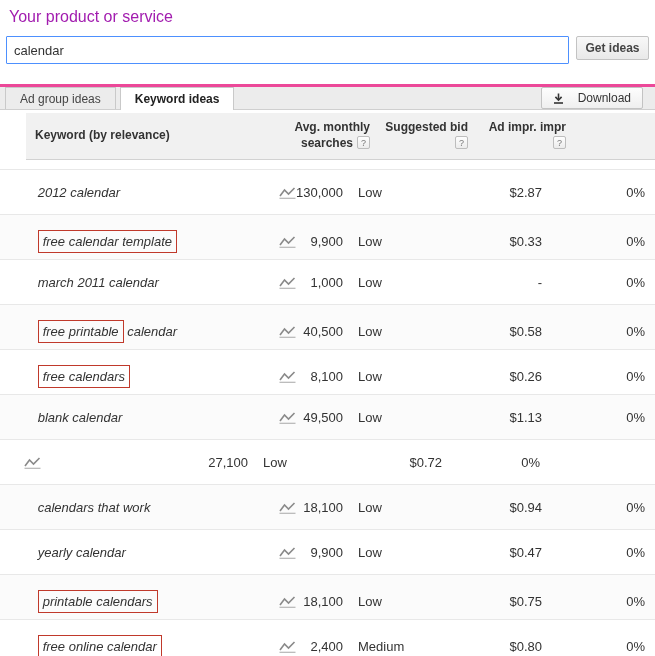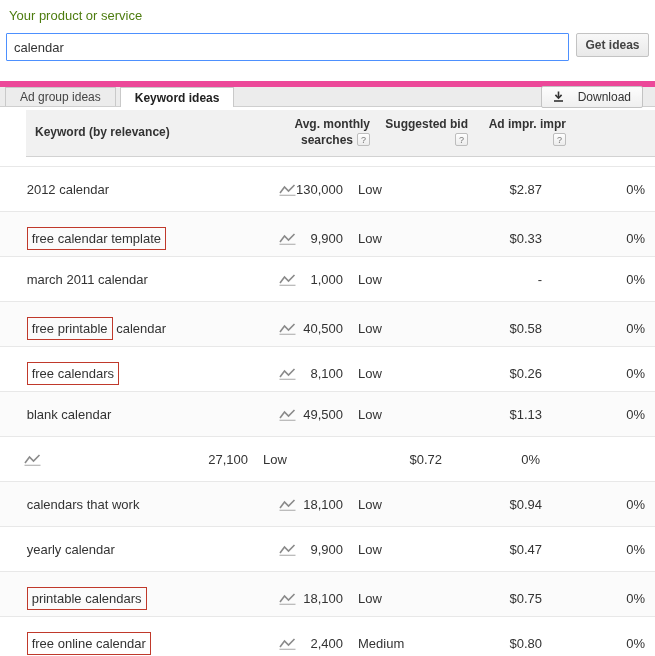--- a/index.html
+++ b/index.html
@@ -2,39 +2,39 @@
 <html style="--annotation-red: #c0392b; --input-focus-blue: #4d90fe;"><head>
 <meta charset="utf-8">
 <style>
   * { margin:0; padding:0; box-sizing:border-box; }
   html,body { background:#fff; }
   body { font-family:"Liberation Sans", sans-serif; color:#333; }
   .app { position:relative; width:655px; height:656px; overflow:hidden; background:#fff; }
 
   
   .top { padding:8px 6px 0 6px; }
-  .top-label { color:#4d7c0f; font-size:13px; margin:0 0 10px 3px; }
+  .top-label { color:#a21caf; font-size:16px; margin:0 0 10px 3px; }
   .search-row { display:flex; gap:7px; }
   .search-input {
     flex:1; height:28px; border:1px solid var(--input-focus-blue,#4d90fe);
     padding:0 7px; font-size:13px; color:#333; outline:none;
     font-family:inherit; border-radius:1px;
   }
   .get-ideas-btn {
     width:73px; height:24px; flex:none;
     background:linear-gradient(#f8f8f8,#e9e9e9);
     border:1px solid #c3c3c3; border-radius:2px;
     font-size:12px; font-weight:bold; color:#444;
     font-family:inherit; cursor:pointer;
   }
 
   
   .tabstrip {
     margin-top:20px; height:26px; background:#ececec;
-    border-top:6px solid #ec4899; border-bottom:1px solid #cfcfcf;
+    border-top:3px solid #ec4899; border-bottom:1px solid #cfcfcf;
     display:flex; align-items:stretch; padding-left:5px;
   }
   .tab {
     display:flex; align-items:center; padding:0 14px; font-size:12px; color:#444;
     border:1px solid #c9c9c9; border-bottom:none; background:#ececec;
     margin-right:4px; cursor:pointer;
   }
   .tab.active { background:#fff; font-weight:bold; color:#222; margin-bottom:-1px; }
   .download-btn {
     margin-left:auto; margin-right:12px; align-self:center;
@@ -69,21 +69,21 @@
     border:1px solid #bdbdbd; border-radius:2px;
     vertical-align:1px; margin-left:4px; cursor:pointer;
   }
 
   .table-body { background:#fff; }
   .spacer-row { height:10px; border-bottom:1px solid #e8e8e8; }
   .row { height:45px; border-bottom:1px solid #e8e8e8; font-size:13px; color:#333; background:#fff; }
   .table-body > .row:nth-child(odd) { background:#fbfbfb; }
 
   .cell { padding:0 6px; }
-  .cell.keyword { padding-left:5px; white-space:pre-wrap; }
+  .cell.keyword { padding-left:16px; white-space:pre-wrap;font-style:italic; }
   .kw-box {
     display:inline-block; padding:3px 4px;
     border:1.5px solid var(--annotation-red,#c0392b);
   }
   .kw-box:empty, .kw-rest:empty { display:none; }
   .cell.searches { display:flex; align-items:center; padding-left:24px; padding-right:7px; }
   .chart-icon { display:inline-flex; flex:none; cursor:pointer; }
   .cell.searches .num { margin-left:auto; }
   .cell.comp { padding-left:8px; }
   .cell.right { text-align:right; padding-right:8px; }

